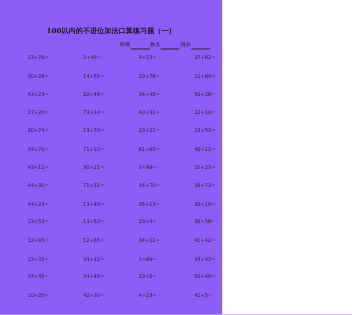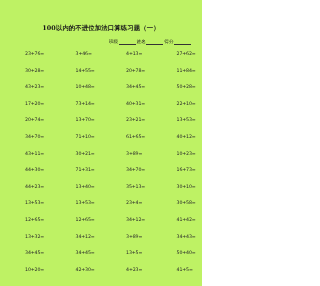--- a/index.html
+++ b/index.html
@@ -13,21 +13,21 @@
     height: 286px;
     overflow: hidden;
     font-family: "Liberation Serif", "DejaVu Serif", serif;
     color: #1a1a1a;
     -webkit-font-smoothing: none;
   }
   .page {
     position: relative;
     width: 202px;
     height: 286px;
-    background: #bef264;
+    background: #8b5cf6;
     box-sizing: border-box;
   }
   .worksheet-title {
     position: absolute;
     left: 0;
     right: 0;
     top: 24px;
     text-align: center;
     font-size: 6.4px;
     font-weight: bold;

